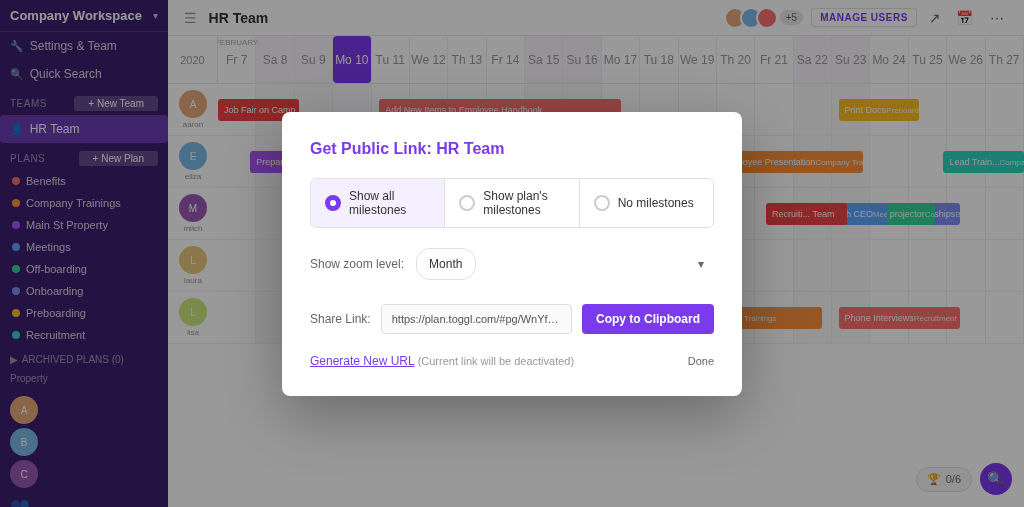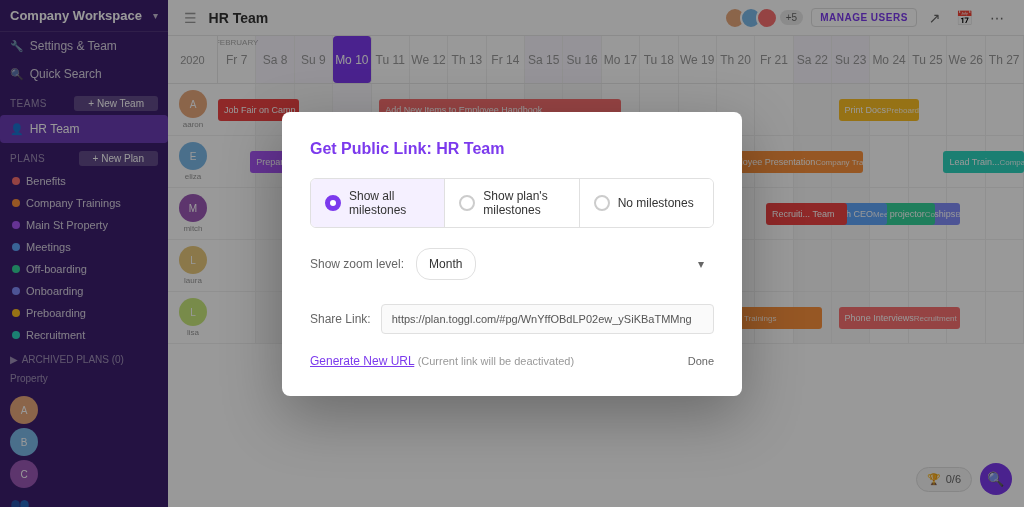--- a/index.html
+++ b/index.html
@@ -466,20 +466,21 @@
             <option>Month</option>
             <option>Week</option>
             <option>Day</option>
           </select>
         </div>
       </div>
 
       <div class="share-row">
         <span class="share-label">Share Link:</span>
         <div class="share-link">https://plan.toggl.com/#pg/WnYffOBdLP02ew_ySiKBaTMMng</div>
+        <button class="copy-btn">Copy to Clipboard</button>
       </div>
 
       <div class="modal-footer">
         <div>
           <a class="generate-link">Generate New URL</a>
           <span class="deactivate-note">(Current link will be deactivated)</span>
         </div>
         <button class="done-btn">Done</button>
       </div>
     </div>

